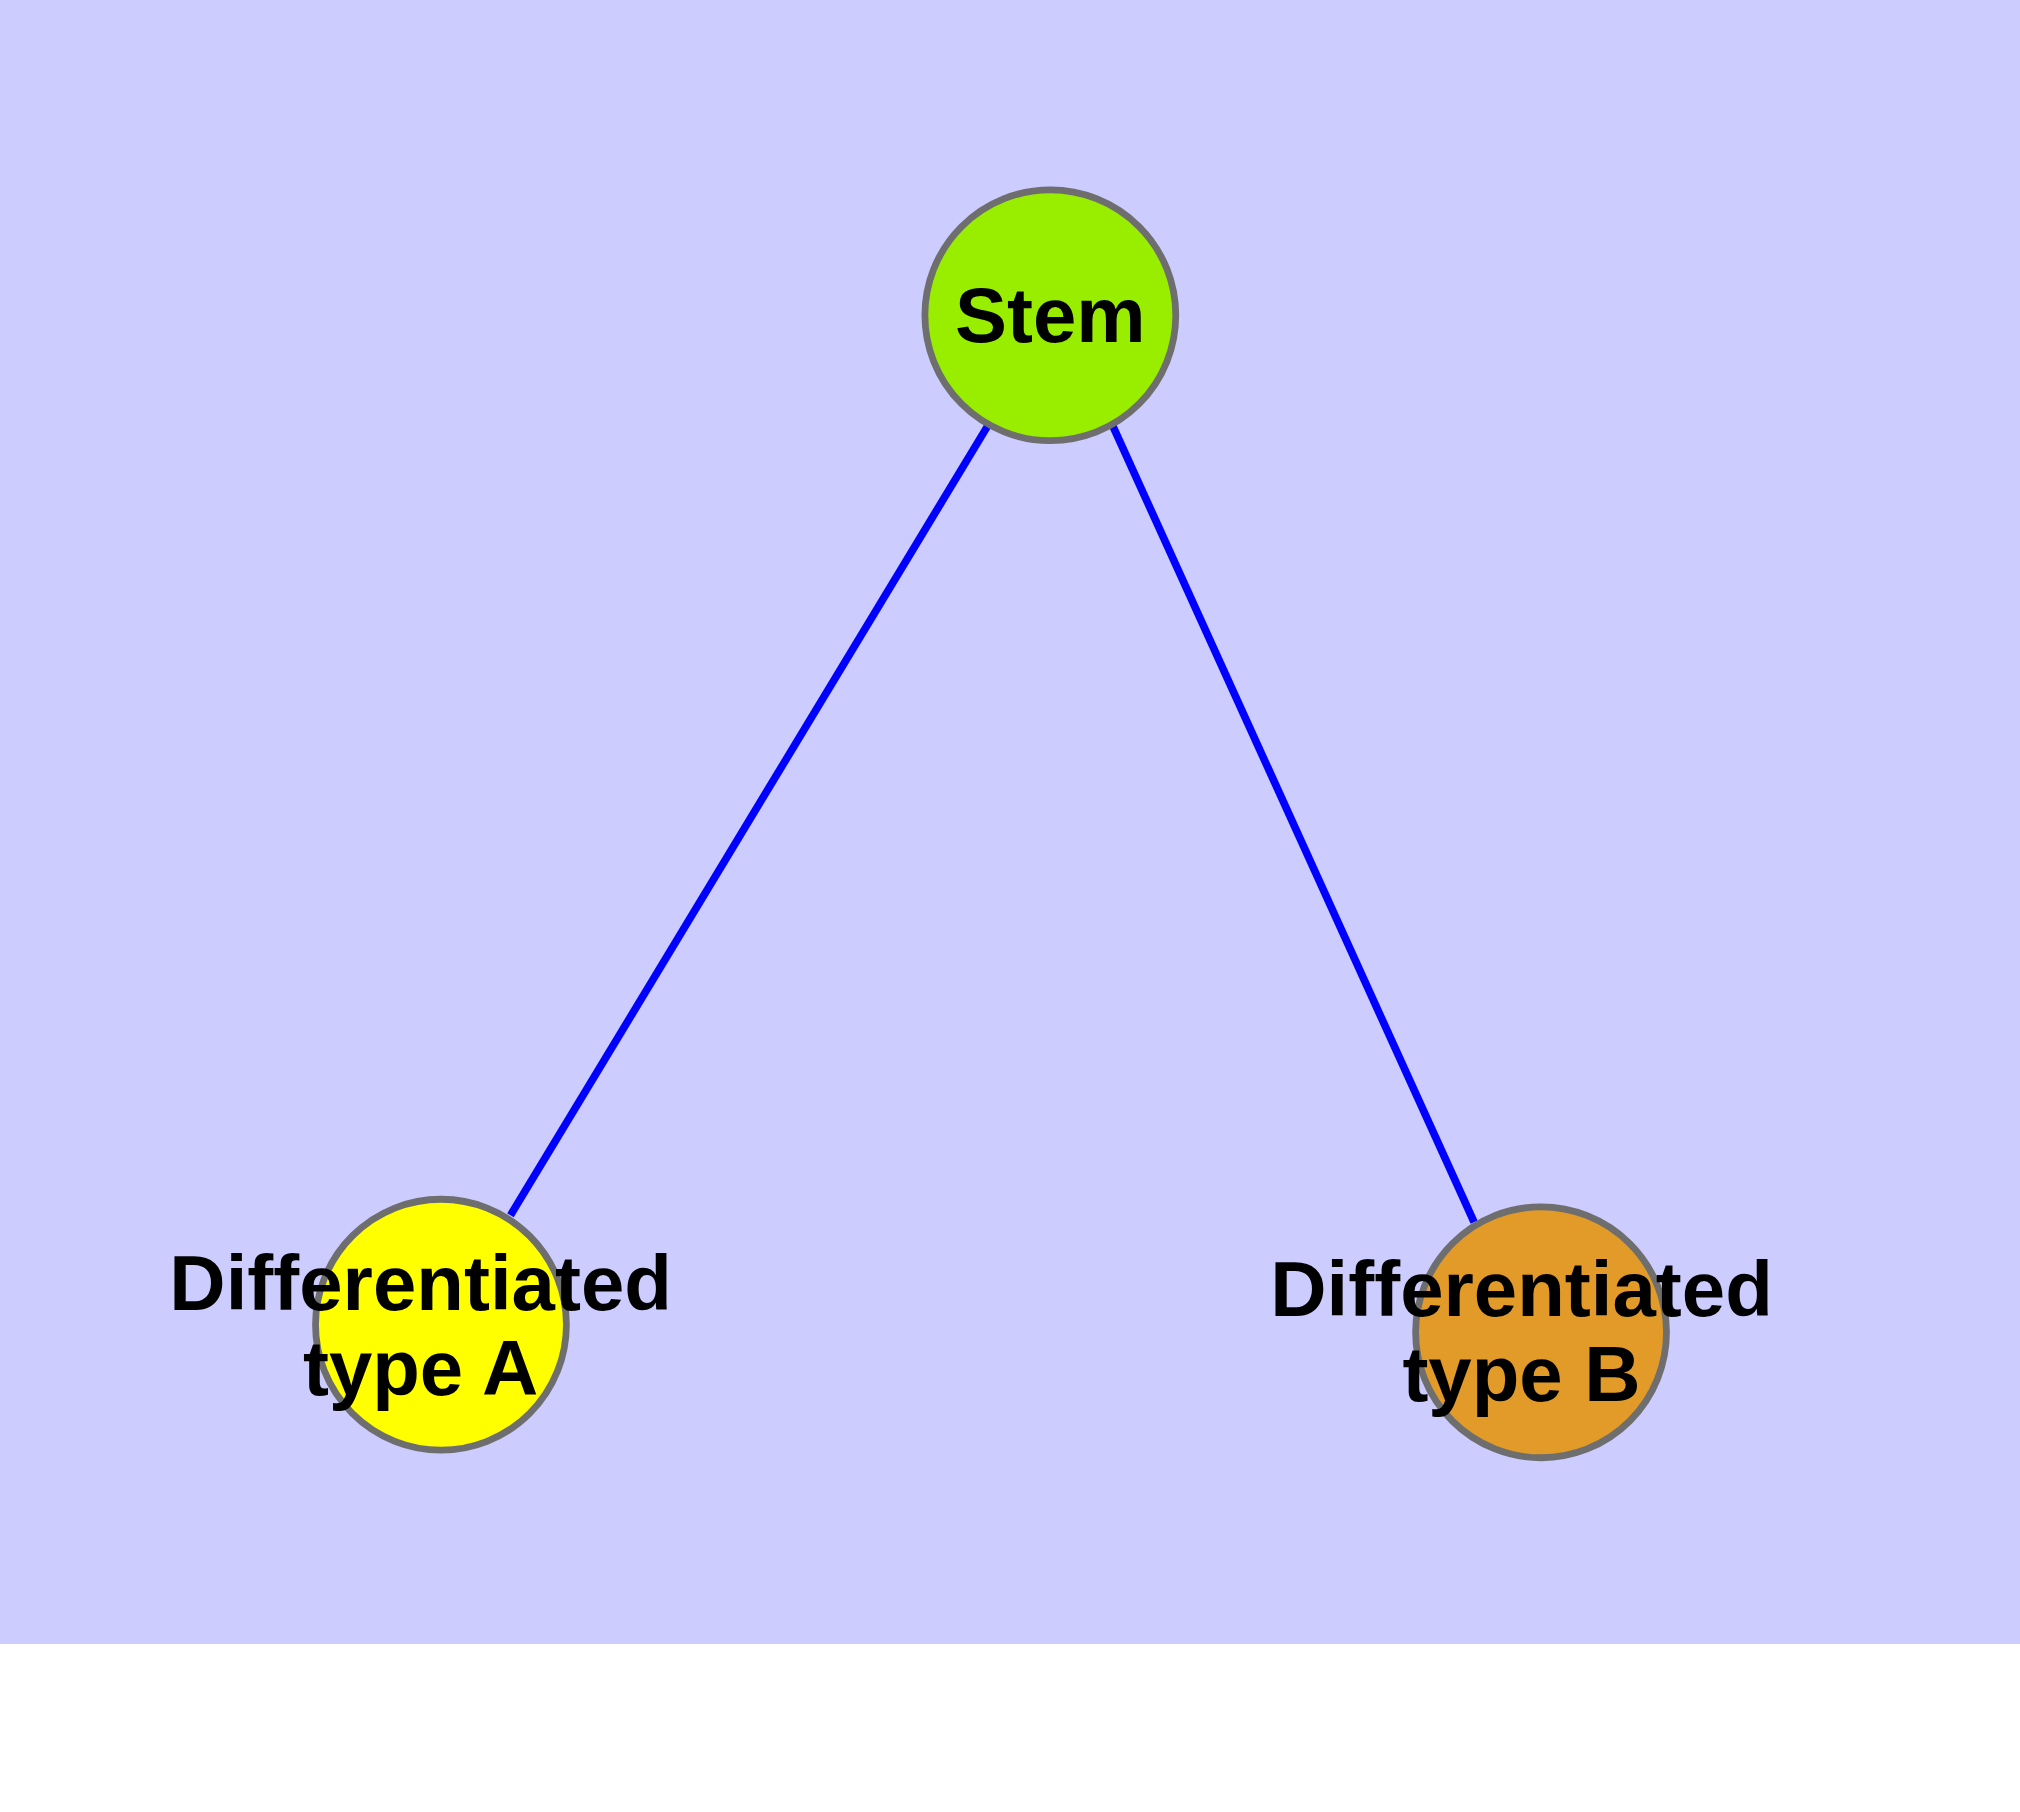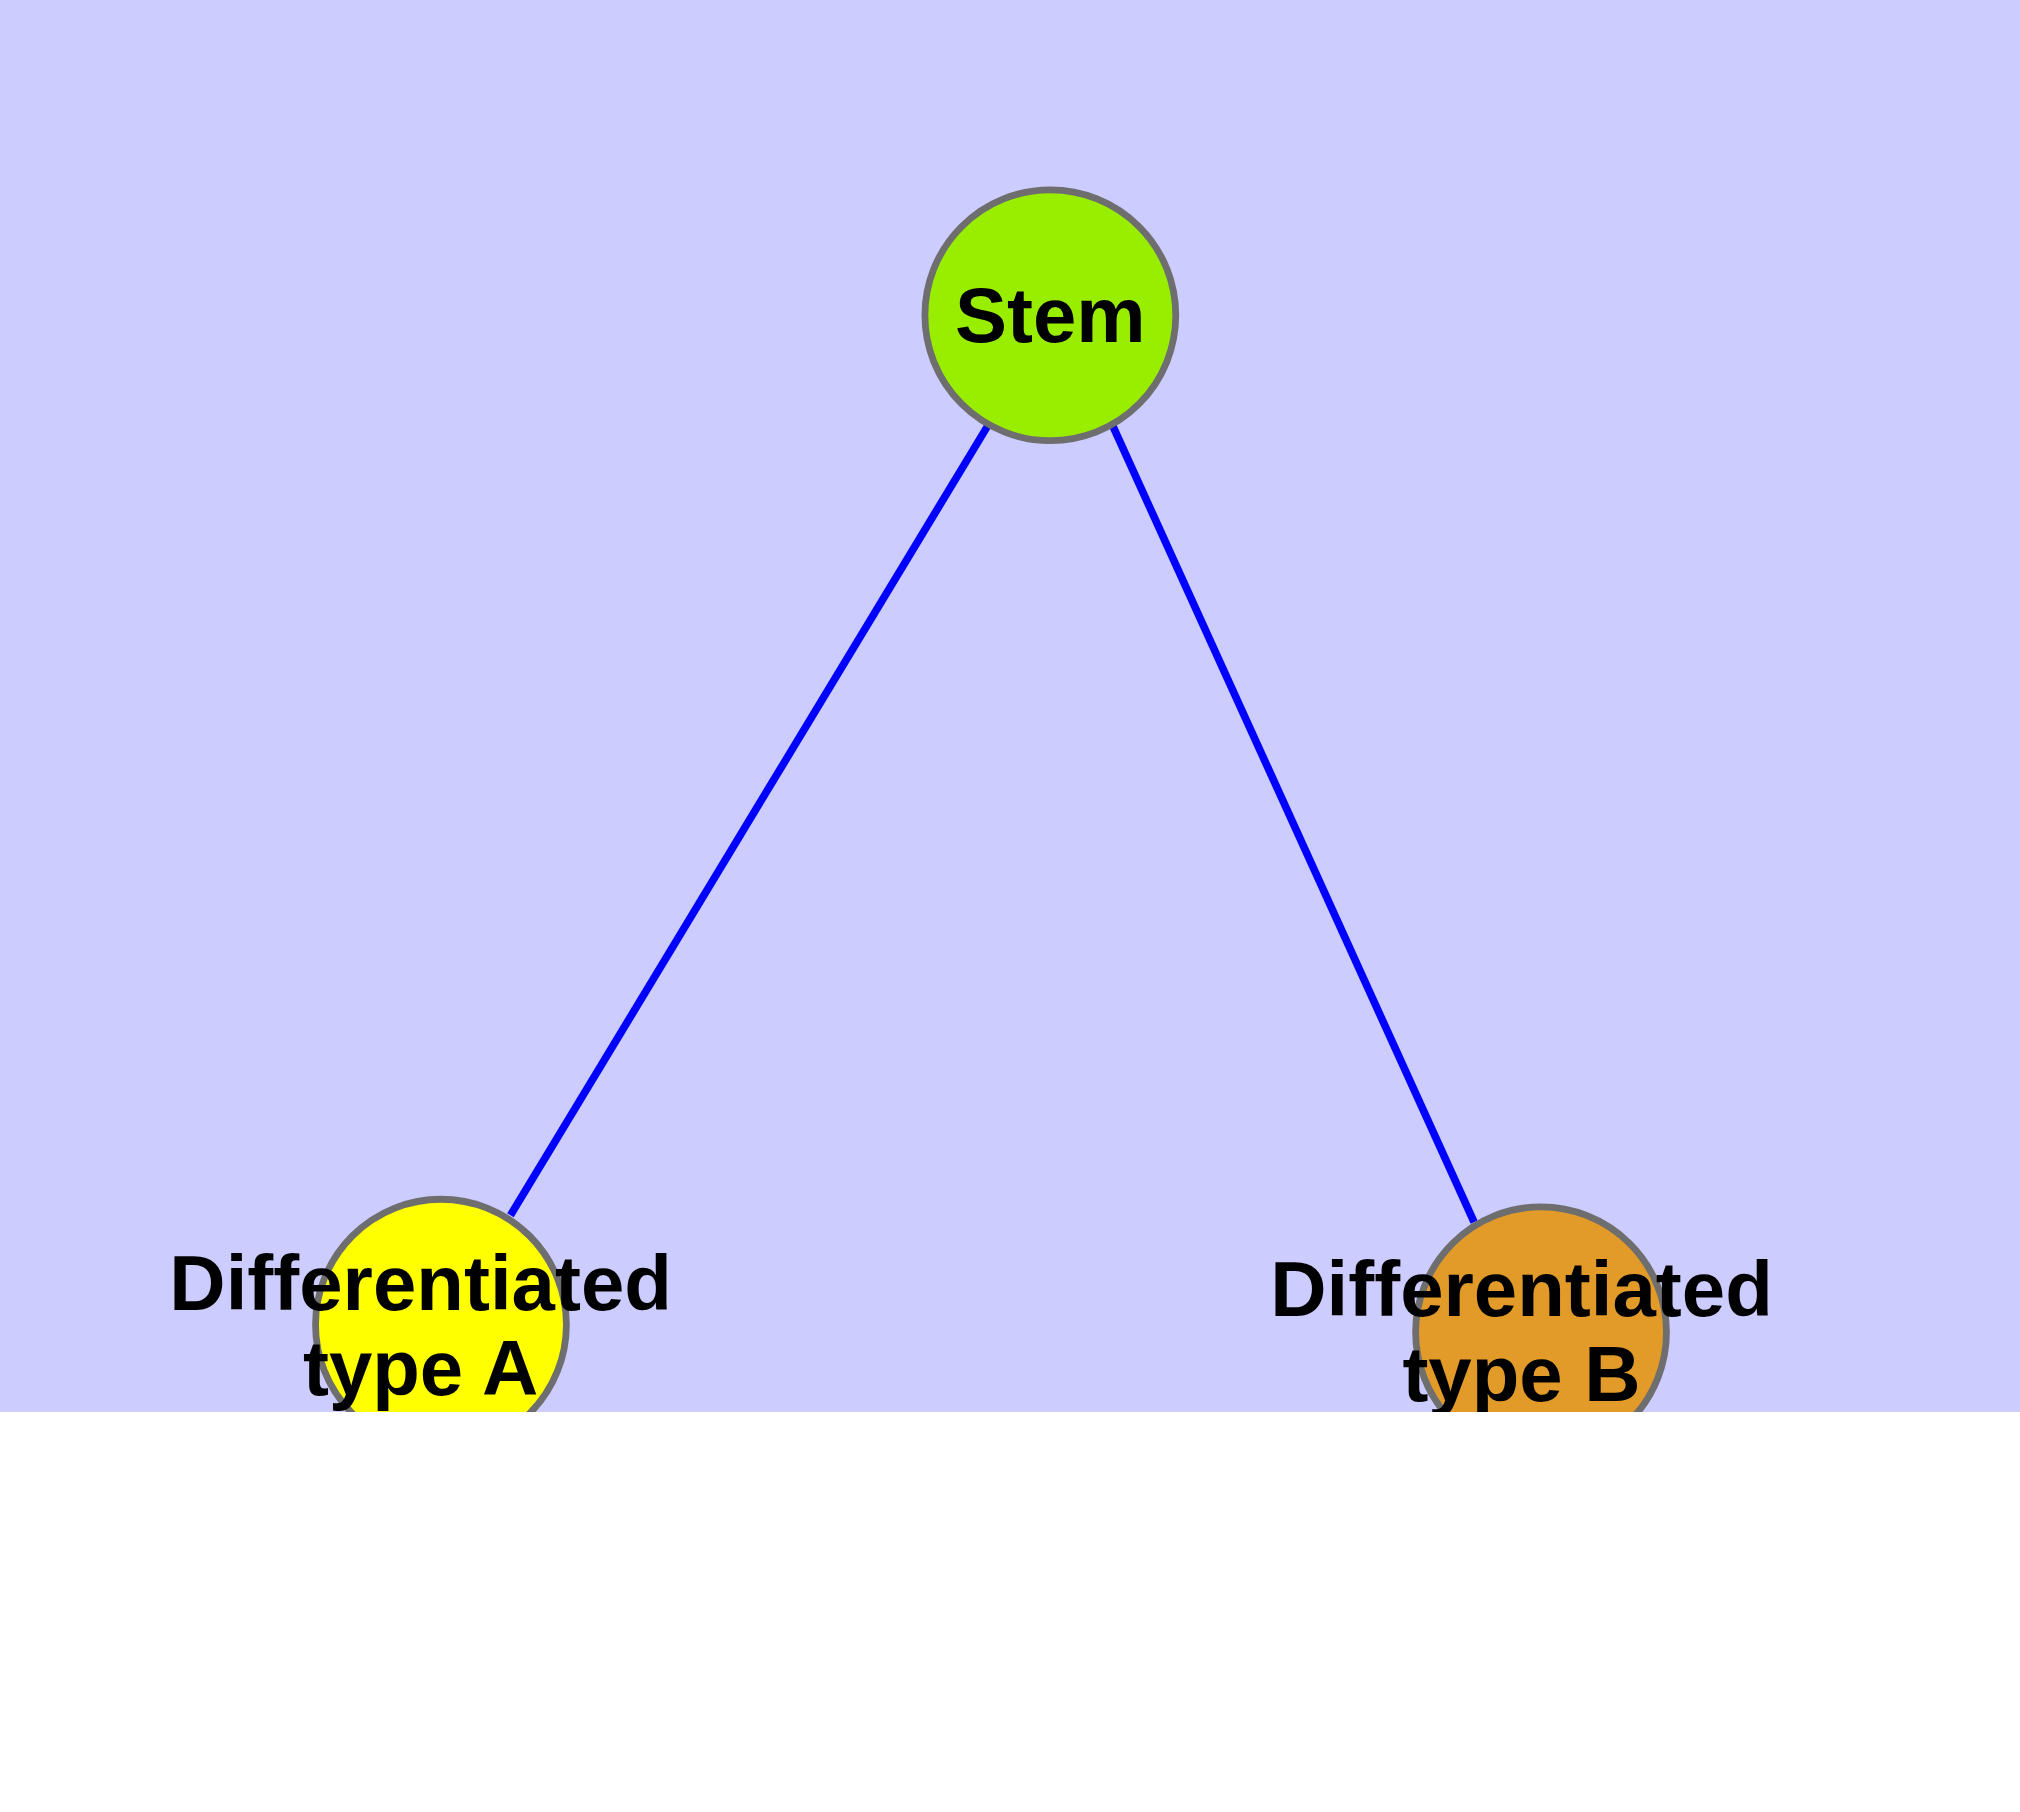--- a/index.html
+++ b/index.html
@@ -32,21 +32,21 @@
     font-weight: bold;
     fill: #000000;
     text-anchor: middle;
     font-family: "Liberation Sans", sans-serif;
     paint-order: normal;
   }
 </style>
 </head>
 <body>
 
-<div id="canvas" style="width: 2021px; height: 1412px;">
+<div id="canvas" style="width: 2021px; height: 1644px;">
 
   <div id="bg-rect" style="background: rgb(204, 204, 255);"></div>
 
   <svg id="graph-svg" viewBox="0 0 2384 2138" xmlns="http://www.w3.org/2000/svg">
     <g id="edges-group">
         <line x1="1166" y1="501" x2="602" y2="1434" stroke="#0000ff" stroke-width="9" stroke-linecap="butt"></line>
         <line x1="1312" y1="501" x2="1739" y2="1442" stroke="#0000ff" stroke-width="9" stroke-linecap="butt"></line>
       </g>
     <g id="nodes-group">
         <circle cx="1239" cy="372" r="148" fill="#99ee00" stroke="#6e6e6e" stroke-width="8"></circle>

